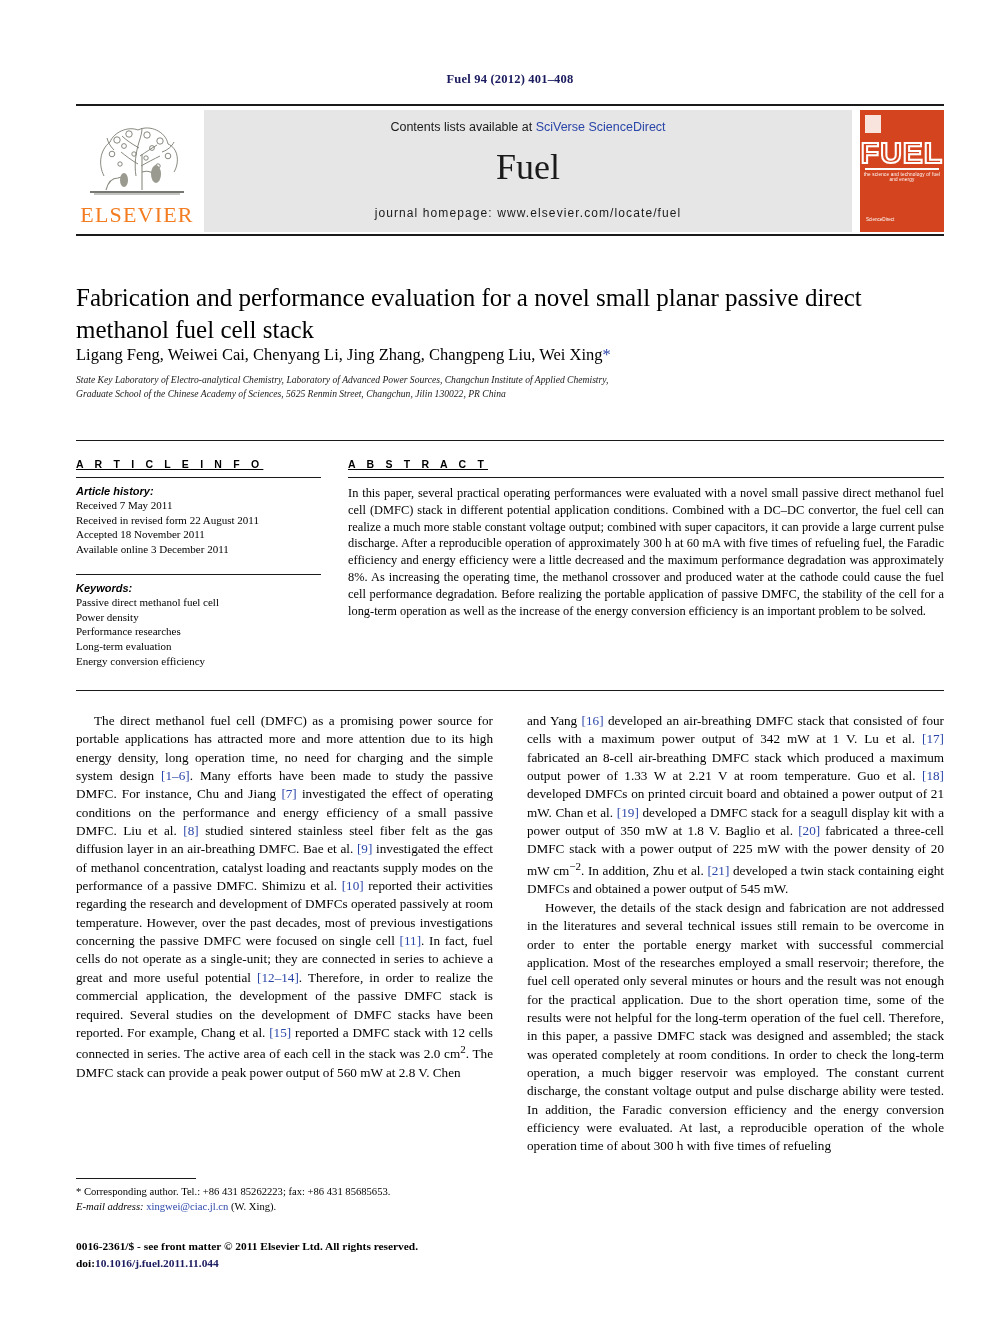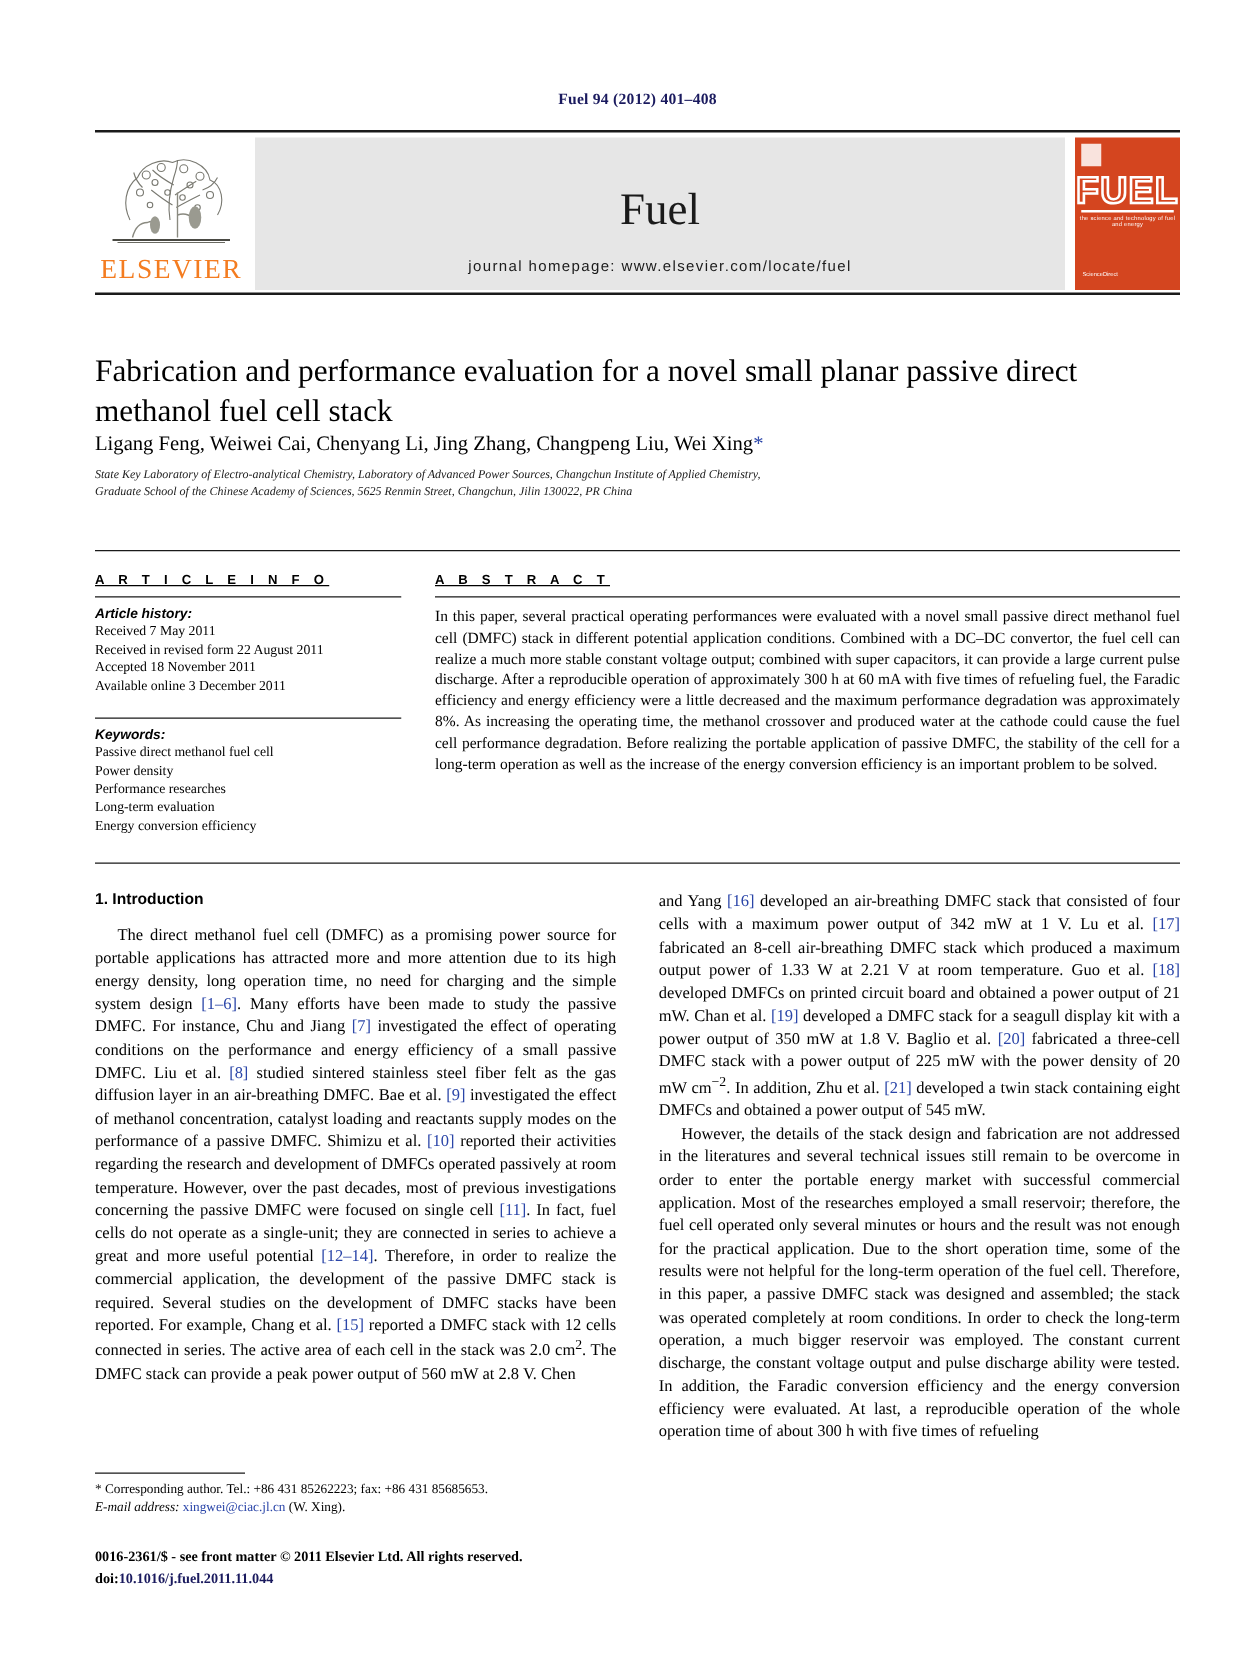--- a/index.html
+++ b/index.html
@@ -379,20 +379,23 @@
             <ellipse cx="40" cy="66" rx="4" ry="7"></ellipse>
           </g>
           <path d="M6 78 L100 78" stroke="#4a4a44" stroke-width="1.6" fill="none"></path>
           <path d="M10 80 L96 80" stroke="#6a6a62" stroke-width="0.8" fill="none"></path>
         </svg>
       </div>
       <div class="elsevier-wordmark">ELSEVIER</div>
     </div>
 
     <div class="center-band">
+      <div class="contents-line">
+        <span>Contents lists available at </span><span class="sd-link">SciVerse ScienceDirect</span>
+      </div>
       <div class="journal-name">Fuel</div>
       <div class="homepage-line">journal homepage: www.elsevier.com/locate/fuel</div>
     </div>
 
     <div class="cover-thumb">
       <div class="cover-inner">
         <div class="cover-tree"></div>
         <div class="cover-fuel">FUEL</div>
         <div class="cover-bar"></div>
         <div class="cover-sub">the science and technology of fuel and energy</div>
@@ -433,21 +436,20 @@
   </div>
 
   <div class="abs-col">
     <div class="sec-head">A B S T R A C T</div>
     <div class="thin-rule"></div>
     <p class="abstract-text">In this paper, several practical operating performances were evaluated with a novel small passive direct methanol fuel cell (DMFC) stack in different potential application conditions. Combined with a DC–DC convertor, the fuel cell can realize a much more stable constant voltage output; combined with super capacitors, it can provide a large current pulse discharge. After a reproducible operation of approximately 300 h at 60 mA with five times of refueling fuel, the Faradic efficiency and energy efficiency were a little decreased and the maximum performance degradation was approximately 8%. As increasing the operating time, the methanol crossover and produced water at the cathode could cause the fuel cell performance degradation. Before realizing the portable application of passive DMFC, the stability of the cell for a long-term operation as well as the increase of the energy conversion efficiency is an important problem to be solved.</p>
   </div>
   <div class="abs-rule"></div>
 
   <div class="body-left">
-    <div class="body-head">1. Introduction</div>
     <p class="para"><span>The direct methanol fuel cell (DMFC) as a promising power source for portable applications has attracted more and more attention due to its high energy density, long operation time, no need for charging and the simple system design </span><span class="ref">[1–6]</span><span>. Many efforts have been made to study the passive DMFC. For instance, Chu and Jiang </span><span class="ref">[7]</span><span> investigated the effect of operating conditions on the performance and energy efficiency of a small passive DMFC. Liu et al. </span><span class="ref">[8]</span><span> studied sintered stainless steel fiber felt as the gas diffusion layer in an air-breathing DMFC. Bae et al. </span><span class="ref">[9]</span><span> investigated the effect of methanol concentration, catalyst loading and reactants supply modes on the performance of a passive DMFC. Shimizu et al. </span><span class="ref">[10]</span><span> reported their activities regarding the research and development of DMFCs operated passively at room temperature. However, over the past decades, most of previous investigations concerning the passive DMFC were focused on single cell </span><span class="ref">[11]</span><span>. In fact, fuel cells do not operate as a single-unit; they are connected in series to achieve a great and more useful potential </span><span class="ref">[12–14]</span><span>. Therefore, in order to realize the commercial application, the development of the passive DMFC stack is required. Several studies on the development of DMFC stacks have been reported. For example, Chang et al. </span><span class="ref">[15]</span><span> reported a DMFC stack with 12 cells connected in series. The active area of each cell in the stack was 2.0 cm</span><sup>2</sup><span>. The DMFC stack can provide a peak power output of 560 mW at 2.8 V. Chen</span></p>
   </div>
 
   <div class="body-right">
     <p class="para" style="text-indent:0;"><span>and Yang </span><span class="ref">[16]</span><span> developed an air-breathing DMFC stack that consisted of four cells with a maximum power output of 342 mW at 1 V. Lu et al. </span><span class="ref">[17]</span><span> fabricated an 8-cell air-breathing DMFC stack which produced a maximum output power of 1.33 W at 2.21 V at room temperature. Guo et al. </span><span class="ref">[18]</span><span> developed DMFCs on printed circuit board and obtained a power output of 21 mW. Chan et al. </span><span class="ref">[19]</span><span> developed a DMFC stack for a seagull display kit with a power output of 350 mW at 1.8 V. Baglio et al. </span><span class="ref">[20]</span><span> fabricated a three-cell DMFC stack with a power output of 225 mW with the power density of 20 mW cm</span><sup>−2</sup><span>. In addition, Zhu et al. </span><span class="ref">[21]</span><span> developed a twin stack containing eight DMFCs and obtained a power output of 545 mW.</span></p>
     <p class="para">However, the details of the stack design and fabrication are not addressed in the literatures and several technical issues still remain to be overcome in order to enter the portable energy market with successful commercial application. Most of the researches employed a small reservoir; therefore, the fuel cell operated only several minutes or hours and the result was not enough for the practical application. Due to the short operation time, some of the results were not helpful for the long-term operation of the fuel cell. Therefore, in this paper, a passive DMFC stack was designed and assembled; the stack was operated completely at room conditions. In order to check the long-term operation, a much bigger reservoir was employed. The constant current discharge, the constant voltage output and pulse discharge ability were tested. In addition, the Faradic conversion efficiency and the energy conversion efficiency were evaluated. At last, a reproducible operation of the whole operation time of about 300 h with five times of refueling</p>
   </div>
 
   <div class="footnote">
     <div class="footnote-rule"></div>

